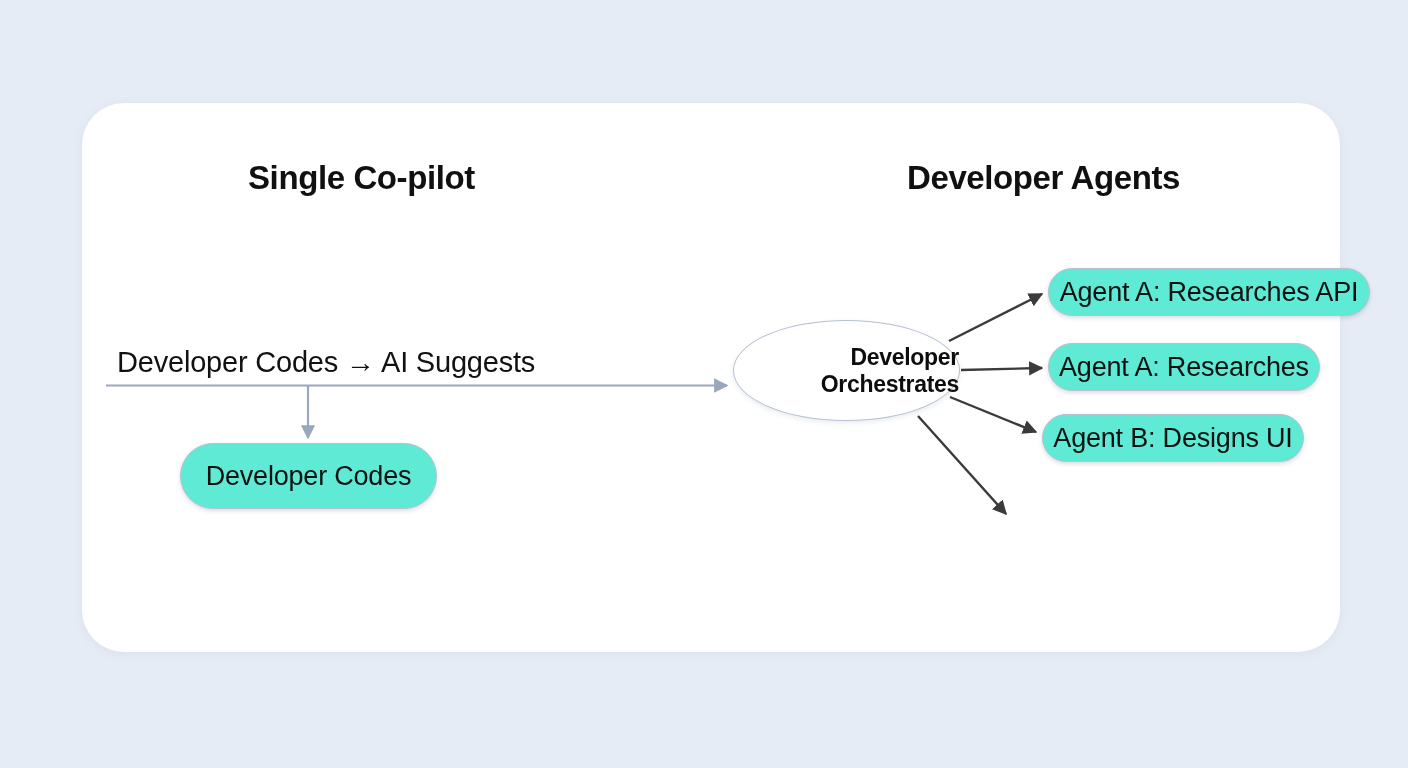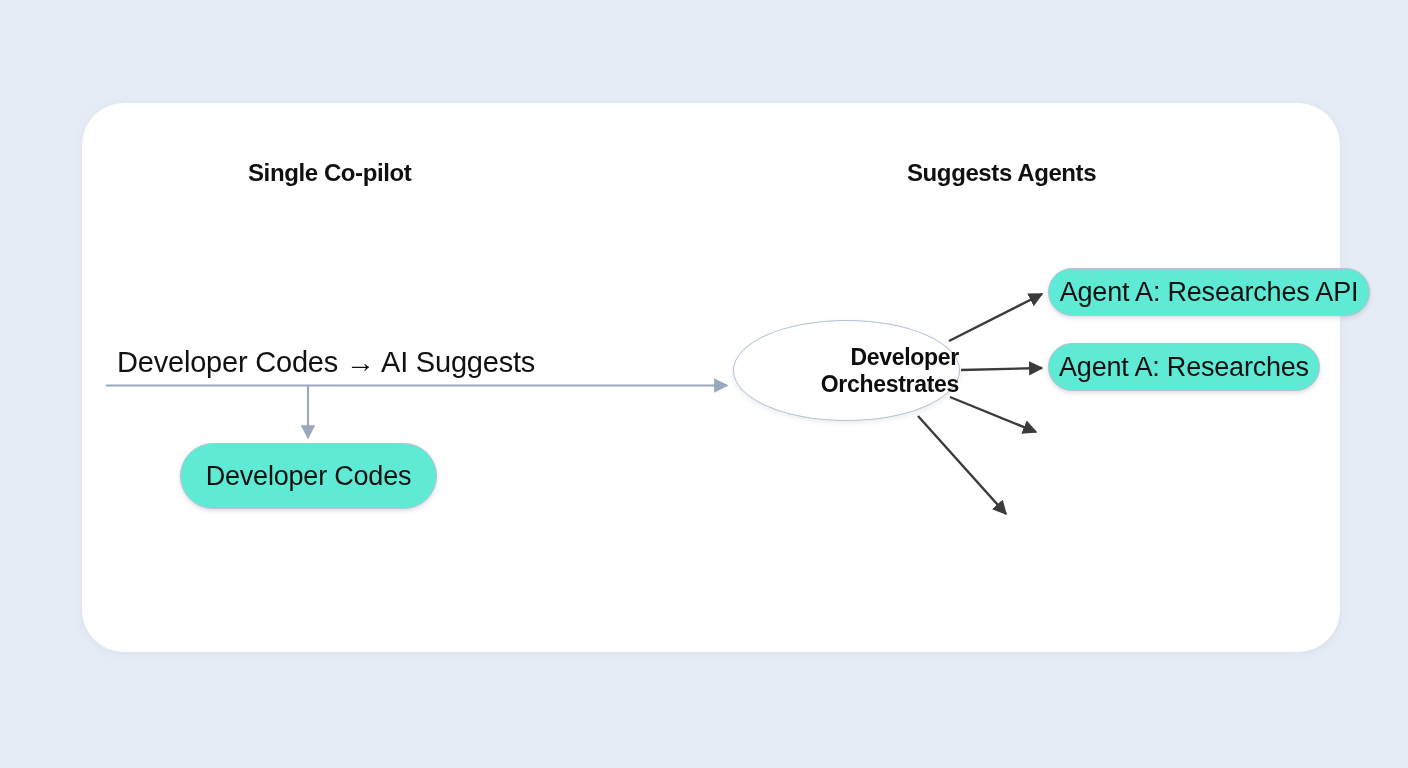--- a/index.html
+++ b/index.html
@@ -32,21 +32,21 @@
     height: 549px;
     background: #ffffff;
     border-radius: 42px;
     box-shadow: 0 2px 10px rgba(120,140,175,0.10);
   }
 
   
   .col-heading {
     position: absolute;
     font-weight: bold;
-    font-size: 24px;
+    font-size: 33px;
     color: #101010;
     letter-spacing: -0.4px;
     white-space: nowrap;
     text-align: center;
   }
   #heading-left  { left: 248px; top: 159px; }
   #heading-right { left: 907px; top: 159px; }
 
   
   .plain-label {
@@ -139,30 +139,31 @@
 
     <line x1="961" y1="370" x2="1042" y2="368" stroke="#3b3b3b" stroke-width="2.4" marker-end="url(#arrow-dark)"></line>
 
     <line x1="950" y1="397" x2="1036" y2="432" stroke="#3b3b3b" stroke-width="2.4" marker-end="url(#arrow-dark)"></line>
 
     <line x1="918" y1="416" x2="1006" y2="514" stroke="#3b3b3b" stroke-width="2.4" marker-end="url(#arrow-dark)"></line>
   </svg>
 
   <div class="col-heading" id="heading-left">Single Co-pilot</div>
 
-  <div class="col-heading" id="heading-right">Suggests Agents</div>
+  <div class="col-heading" id="heading-right">Developer Agents</div>
 
   <div class="plain-label" id="label-dev-codes-ai">Developer Codes → AI Suggests</div>
 
   <div class="pill" id="node-developer-codes">Developer Codes</div>
 
   <div id="node-orchestrator">
     <span>Developer</span>
     <span>Orchestrates</span>
   </div>
 
   <div class="pill" id="node-agent-a-api">Agent A: Researches API</div>
 
   <div class="pill" id="node-agent-a">Agent A: Researches</div>
 
+  <div class="pill" id="node-agent-b">Agent B: Designs UI</div>
 
 
 </div>
 
 </body></html>

